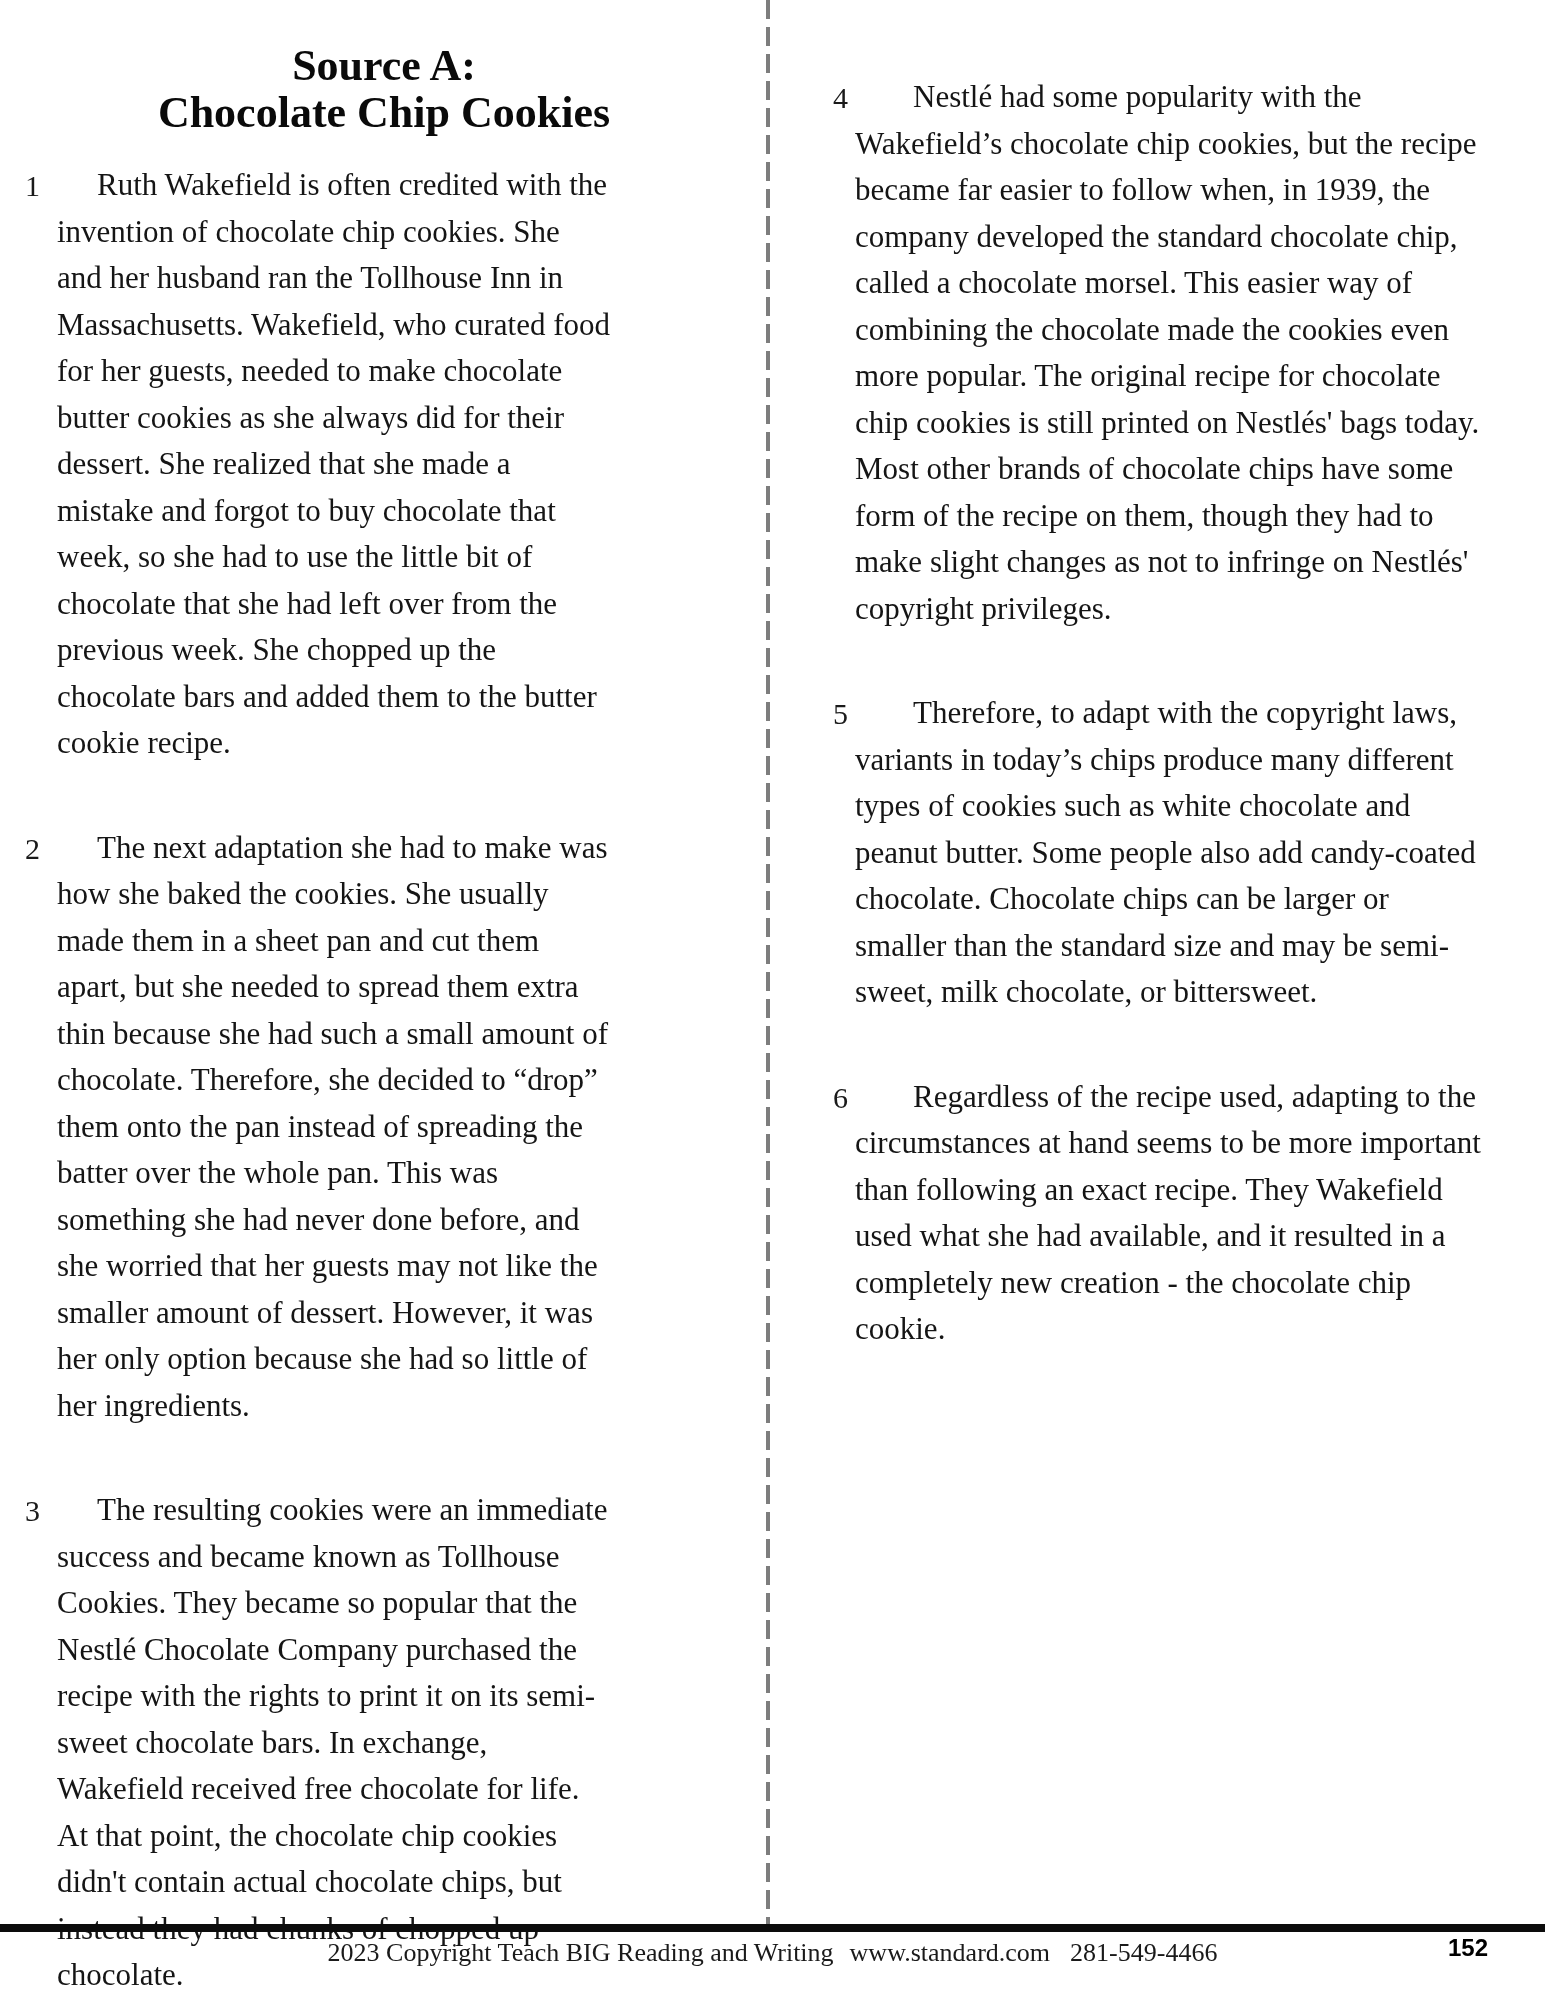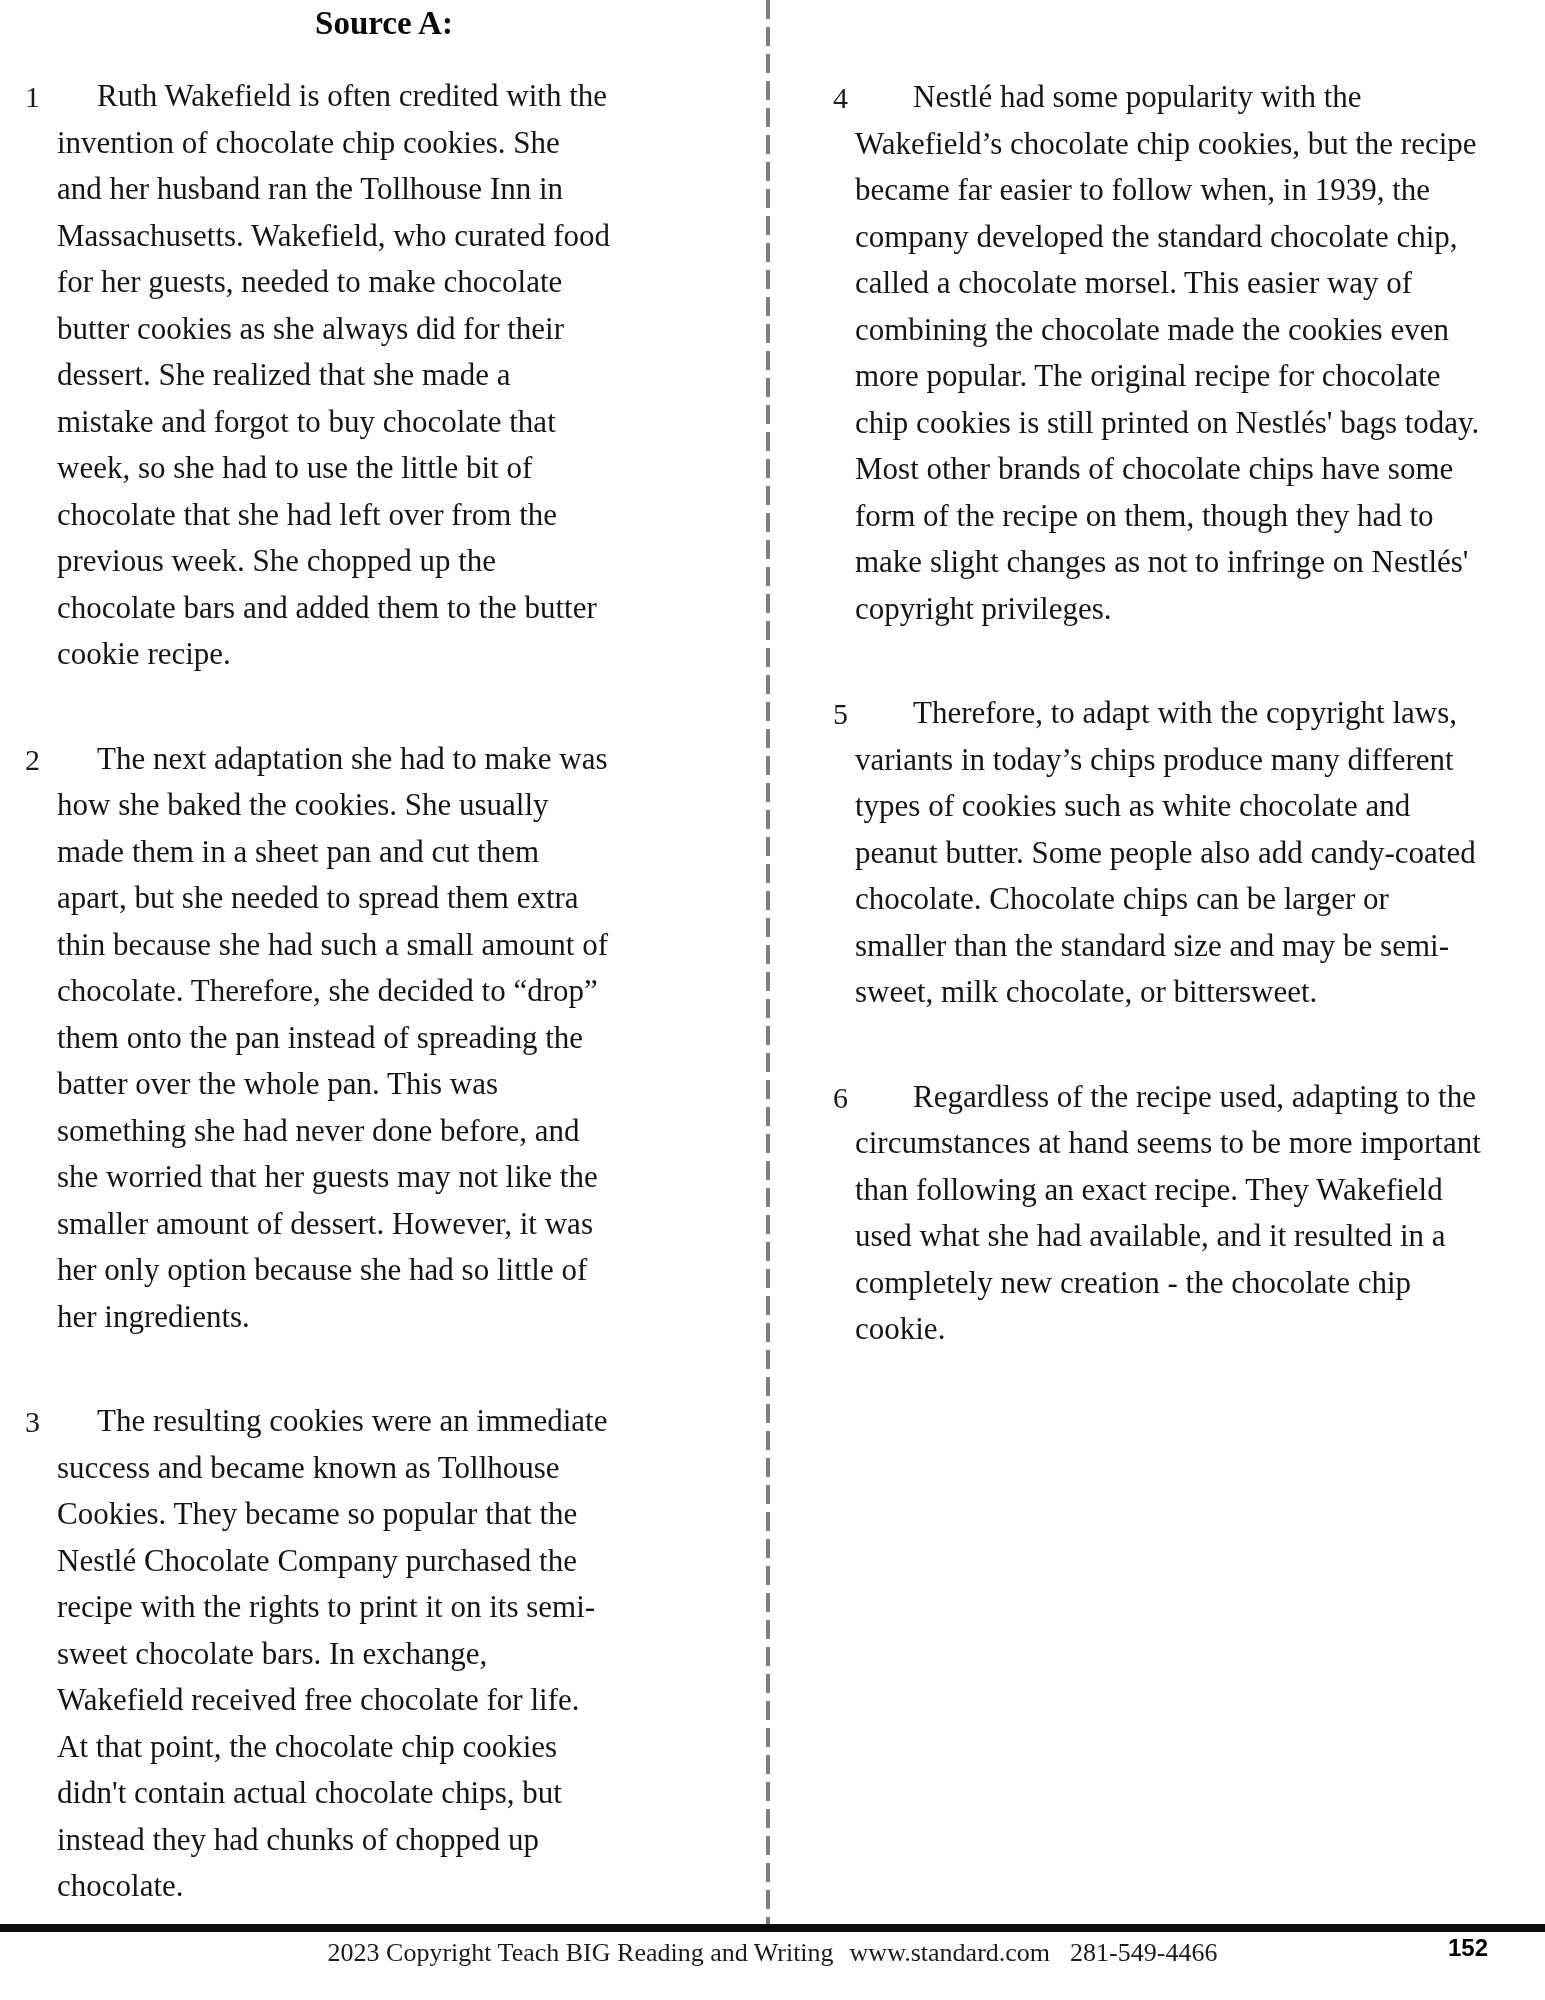--- a/index.html
+++ b/index.html
@@ -35,23 +35,24 @@
     width: 768px;
   }
   .col-right {
     position: absolute;
     left: 855px;
     top: 74px;
     width: 630px;
   }
 
   .title {
+    margin-top: 42px;
     text-align: center;
     font-weight: 700;
-    font-size: 33px;
+    font-size: 44px;
     line-height: 47px;
     color: #0a0a0a;
   }
 
   .paras-left {
     margin-top: 26px;
     margin-left: 57px;
     width: 555px;
   }
 
@@ -110,20 +111,21 @@
 </head>
 <body>
 
 <div class="page">
 
   <div class="divider"></div>
 
   <div class="col-left">
     <div class="title">
       <div>Source A:</div>
+      <div>Chocolate Chip Cookies</div>
     </div>
     <div class="paras-left">
       <div class="para">
         <span class="para-num">1</span>
         <div class="para-text">Ruth Wakefield is often credited with the invention of chocolate chip cookies. She and her husband ran the Tollhouse Inn in Massachusetts. Wakefield, who curated food for her guests, needed to make chocolate butter cookies as she always did for their dessert. She realized that she made a mistake and forgot to buy chocolate that week, so she had to use the little bit of chocolate that she had left over from the previous week. She chopped up the chocolate bars and added them to the butter cookie recipe.</div>
       </div>
       <div class="para">
         <span class="para-num">2</span>
         <div class="para-text">The next adaptation she had to make was how she baked the cookies. She usually made them in a sheet pan and cut them apart, but she needed to spread them extra thin because she had such a small amount of chocolate. Therefore, she decided to “drop” them onto the pan instead of spreading the batter over the whole pan. This was something she had never done before, and she worried that her guests may not like the smaller amount of dessert. However, it was her only option because she had so little of her ingredients.</div>
       </div>

